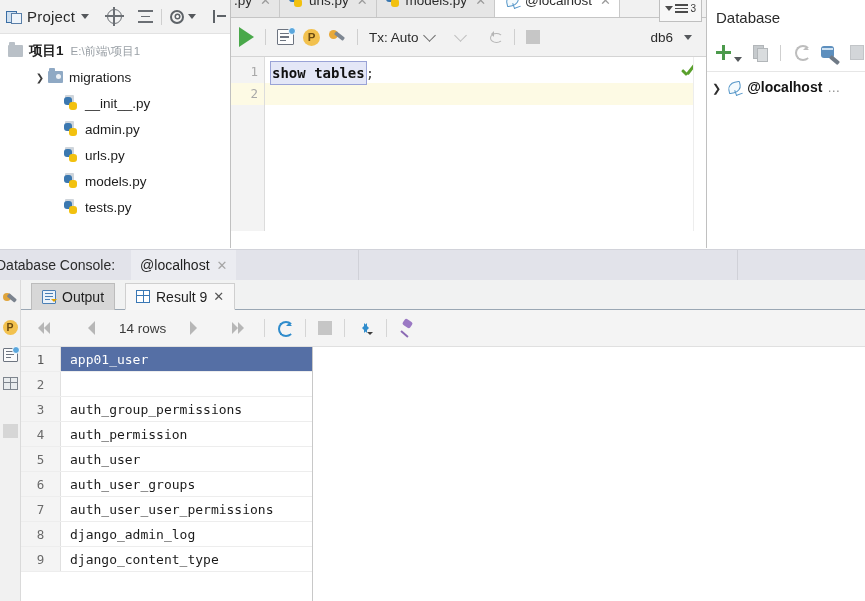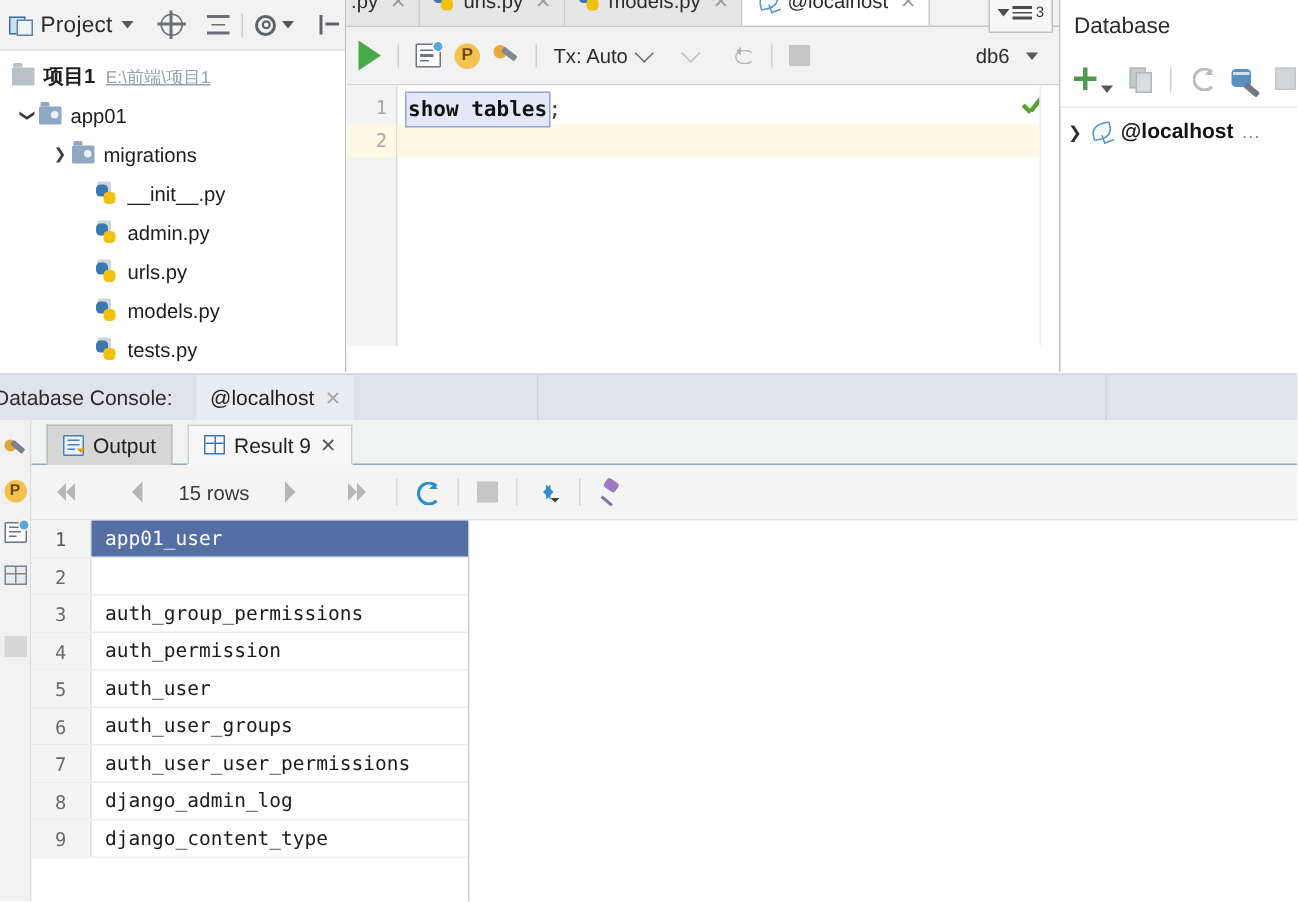--- a/index.html
+++ b/index.html
@@ -70,21 +70,21 @@
   .folder-icon.blue{background:#8fa9c4;}
   .folder-icon.blue:before{background:#8fa9c4;}
   .folder-icon .dot{position:absolute;right:2px;top:3px;width:5px;height:5px;border-radius:50%;background:#edf1f5;}
   .py-icon{width:15px;height:15px;flex:none;margin-right:6px;position:relative;}
   .py-icon .p1,.py-icon .p2{position:absolute;width:8px;height:8px;border-radius:3px;}
   .py-icon .p1{left:0;top:1px;background:#3b78b0;}
   .py-icon .p2{left:5px;top:6px;background:#f2c10f;}
   .py-icon .sh{position:absolute;left:1px;top:-1px;width:9px;height:9px;background:#cfd5db;border-radius:1px;}
   .tlabel{font-size:13.5px;color:#1d1d1d;}
   .tlabel.bold{font-weight:bold;}
-  .tpath{font-size:11.5px;color:#9aa0a6;margin-left:7px;text-decoration:underline;}
+  .tpath{font-size:11.5px;color:#9aa0a6;margin-left:7px;}
 
   
   #editor-area {
     position: absolute; left: 231px; top: 0; width: 475px; height: 248px;
     background: #ffffff;
   }
   #tabbar {
     height: 18px; background:#f1f1f1; display:flex; align-items:flex-end;
     border-bottom: 1px solid #c5c5c5; position:relative;
   }
@@ -334,27 +334,20 @@
     </div>
 
     <div id="project-tree">
 
       <div class="tnode" style="padding-left:8px">
         <span class="folder-icon"></span>
         <span class="tlabel bold">项目1</span>
         <span class="tpath">E:\前端\项目1</span>
       </div>
 
-      <div class="tnode" style="padding-left:10px">
-        <span class="arrow down"></span>
-        <span class="folder-icon blue">
-            <span class="dot"></span>
-          </span>
-        <span class="tlabel">app01</span>
-      </div>
 
       <div class="tnode" style="padding-left:32px">
         <span class="arrow right"></span>
         <span class="folder-icon blue">
             <span class="dot"></span>
           </span>
         <span class="tlabel">migrations</span>
       </div>
 
       <div class="tnode" style="padding-left:64px">
@@ -562,21 +555,21 @@
         <span>Result 9</span>
         <span class="x">✕</span>
       </div>
     </div>
 
     <div id="result-toolbar">
       <span class="nav-first"></span>
       <span style="width:6px"></span>
       <span class="nav-prev"></span>
       <span style="width:4px"></span>
-      <span class="rows-label">15 rows</span>
+      <span class="rows-label">14 rows</span>
       <span style="width:4px"></span>
       <span class="nav-next"></span>
       <span style="width:8px"></span>
       <span class="nav-last"></span>
       <span class="rsep"></span>
       <span class="refresh-icon blue"></span>
       <span class="rsep"></span>
       <span class="stop-icon"></span>
       <span class="rsep"></span>
       <span class="blue-arrows">

